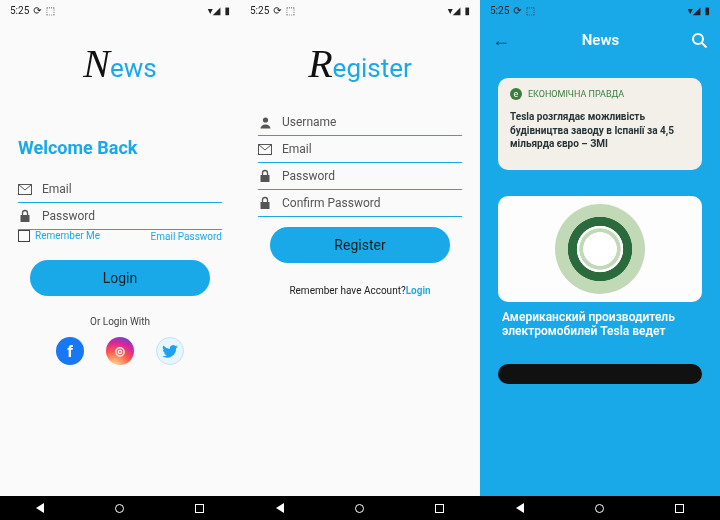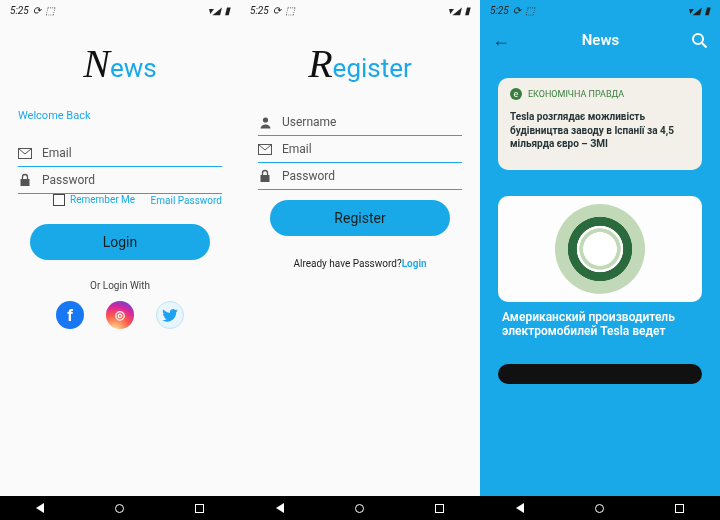--- a/index.html
+++ b/index.html
@@ -21,21 +21,21 @@
   }
   .status-bar {
     height: 20px;
     padding: 2px 10px;
     display: flex;
     justify-content: space-between;
     font-size: 10px;
     color: #222;
     align-items: center;
   }
-  .status-left, .status-right { display: flex; gap: 4px; align-items: flex-end; font-style: italic; }
+  .status-left, .status-right { display: flex; gap: 4px; align-items: flex-end; }
   .nav-bar {
     height: 24px;
     background: #000;
     display: flex;
     justify-content: space-around;
     align-items: center;
     margin-top: auto;
   }
   .nav-triangle {
     width: 0; height: 0;
@@ -47,30 +47,30 @@
   .nav-square { width: 9px; height: 9px; border: 1.5px solid #fff; }
   .content { flex: 1; padding: 0 18px; display: flex; flex-direction: column; overflow: hidden; }
   .brand {
     text-align: center;
     margin-top: 20px;
     margin-bottom: 22px;
     font-size: 26px;
     color: #1aa9e8;
   }
   .brand .cap { font-family: Georgia, serif; font-style: italic; font-size: 40px; color: #111; }
-  .welcome { color: #1aa9e8; font-size: 11px; font-weight: 400; margin-bottom: 18px; }
+  .welcome { color: #1aa9e8; font-size: 18px; font-weight: 700; margin-bottom: 18px; margin-top: 28px; }
   .field {
     display: flex; align-items: center; gap: 10px;
     border-bottom: 1.5px solid #1aa9e8;
     padding: 6px 0;
     color: #555;
     font-size: 12px;
   }
   .field .iconbox { width: 14px; height: 14px; display: flex; align-items: center; justify-content: center; }
-  .row-remember { display: flex; justify-content: space-between; align-items: center; font-size: 10px; margin-bottom: 14px; margin-left: 35px; }
+  .row-remember { display: flex; justify-content: space-between; align-items: center; font-size: 10px; margin-bottom: 14px; }
   .checkbox { width: 12px; height: 12px; border: 1.5px solid #444; display: inline-block; margin-right: 5px; vertical-align: middle; }
   .remember-label { color: #1aa9e8; }
   .forgot { color: #1aa9e8; }
   .pill-btn {
     background: #1aa9e8; color: #162022;
     text-align: center;
     border-radius: 22px;
     padding: 10px 0;
     font-size: 14px;
     margin: 4px 12px 12px;
@@ -204,22 +204,31 @@
     </div>
     <div class="field">
       <span class="iconbox">
           <svg width="12" height="14" viewBox="0 0 12 14">
             <rect x="1.5" y="6" width="9" height="7" fill="#555"></rect>
             <path d="M3.5 6 V4 a2.5 2.5 0 0 1 5 0 V6" fill="none" stroke="#555" stroke-width="1.3"></path>
           </svg>
         </span>
       <span>Password</span>
     </div>
+    <div class="field">
+      <span class="iconbox">
+          <svg width="12" height="14" viewBox="0 0 12 14">
+            <rect x="1.5" y="6" width="9" height="7" fill="#555"></rect>
+            <path d="M3.5 6 V4 a2.5 2.5 0 0 1 5 0 V6" fill="none" stroke="#555" stroke-width="1.3"></path>
+          </svg>
+        </span>
+      <span>Confirm Password</span>
+    </div>
     <div class="pill-btn" style="margin-top:10px;">Register</div>
-    <div class="footer-text" style="margin-top:10px;"><span>Already have Password?</span><span class="link">Login</span></div>
+    <div class="footer-text" style="margin-top:10px;"><span>Remember have Account?</span><span class="link">Login</span></div>
   </div>
   <div class="nav-bar">
     <div class="nav-triangle"></div>
     <div class="nav-circle"></div>
     <div class="nav-square"></div>
   </div>
 </div>
 
 <div class="phone phone3">
   <div class="status-bar">

